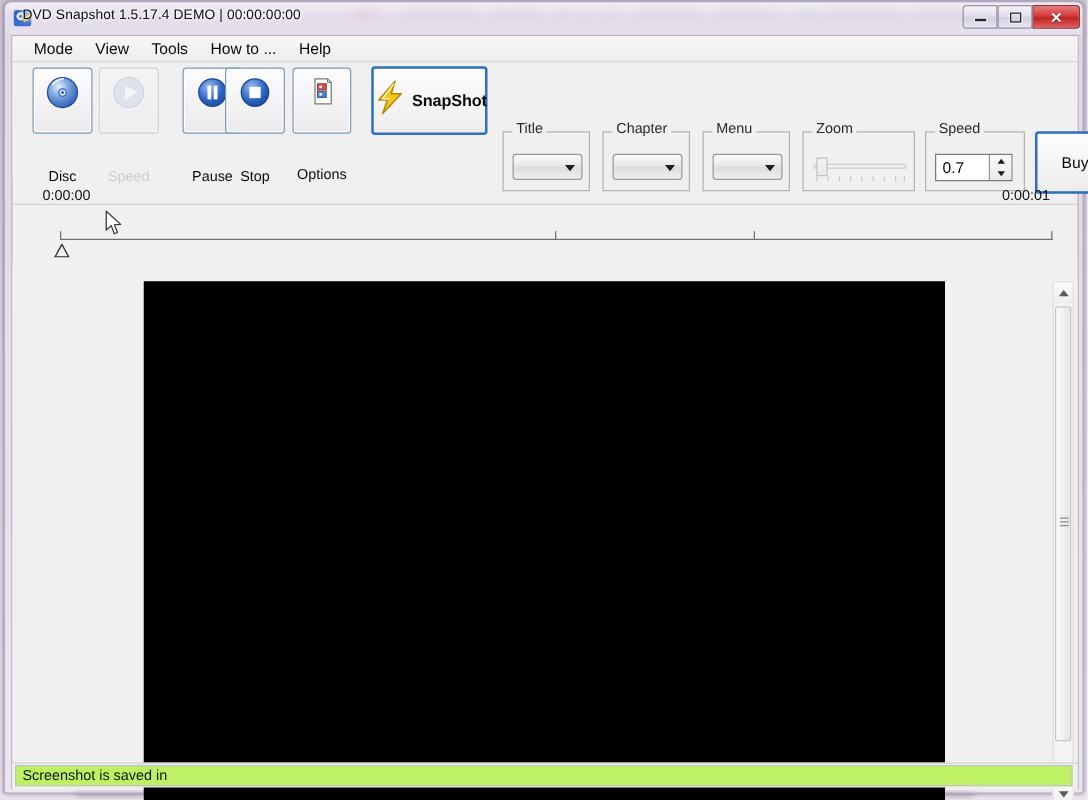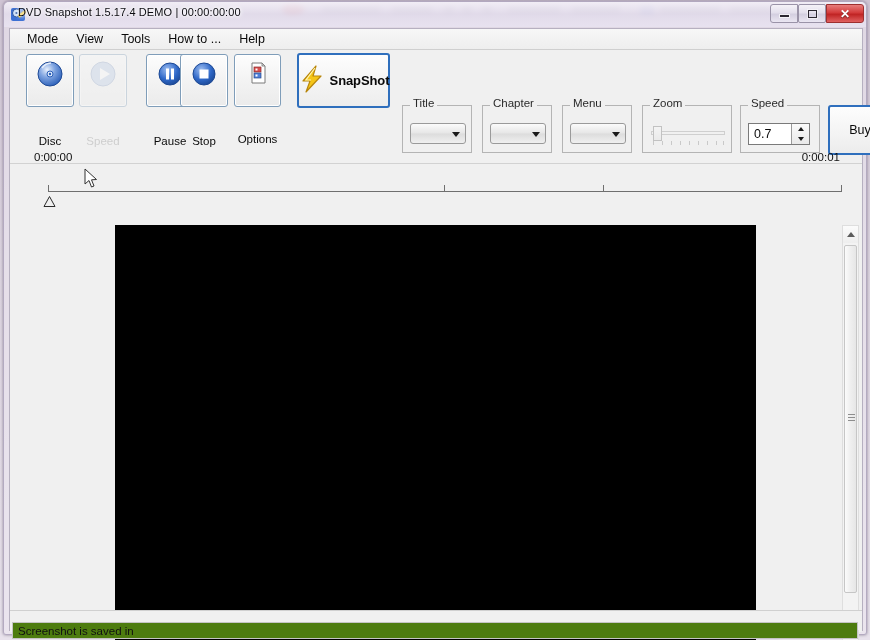--- a/index.html
+++ b/index.html
@@ -432,25 +432,25 @@
   #statusbar {
     position: absolute;
     left: 0; bottom: 0;
     width: 852px; height: 20px;
     background: #f0f0f0;
     border-top: 1px solid #d0d0d0;
     box-sizing: border-box;
   }
   #status-panel {
     position: absolute;
-    left: 2px; top: 11px;
+    left: 2px; top: 1px;
     width: 846px; height: 17px;
     border: 1px solid #c4c4c4;
     box-sizing: border-box;
-    background: #4d7c0f;
+    background: #bef264;
     padding-left: 40px;
   }
   #status-text {
     position: absolute;
     left: 5px; top: 2px;
     font-size: 11.5px;
     color: #111;
     white-space: nowrap;
   }
 </style>

